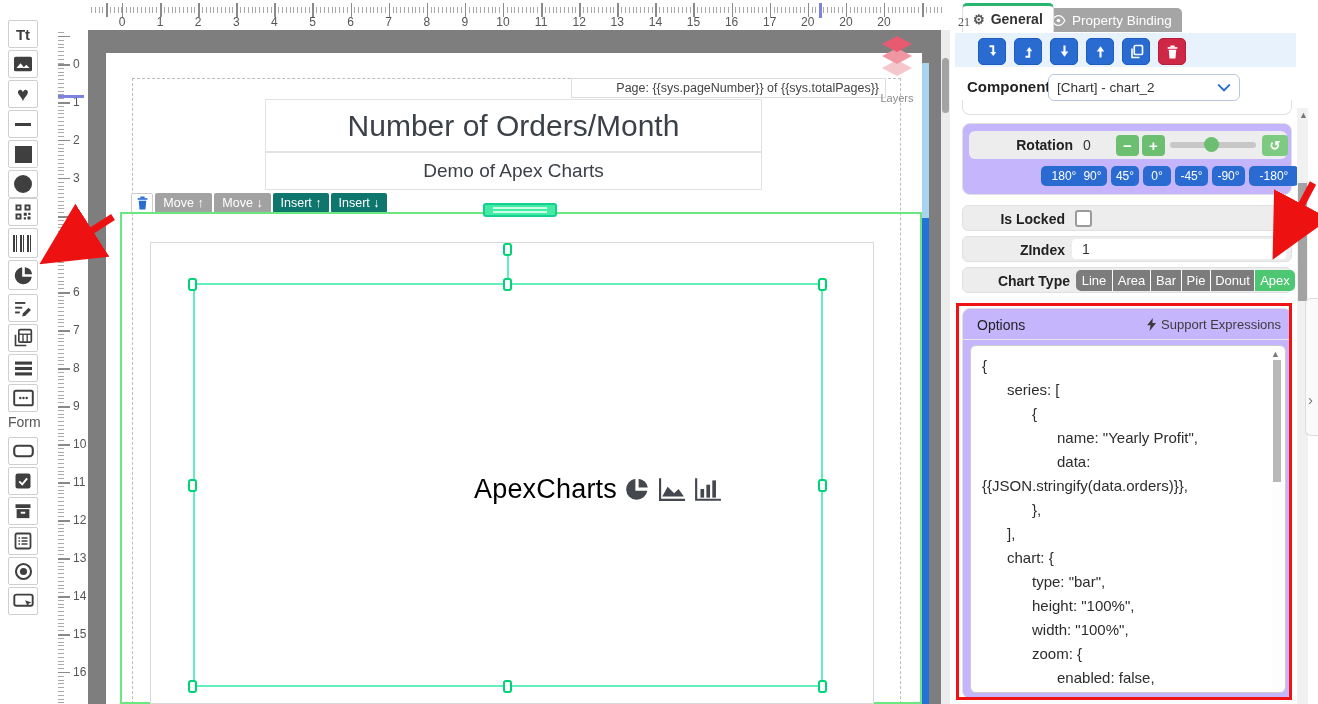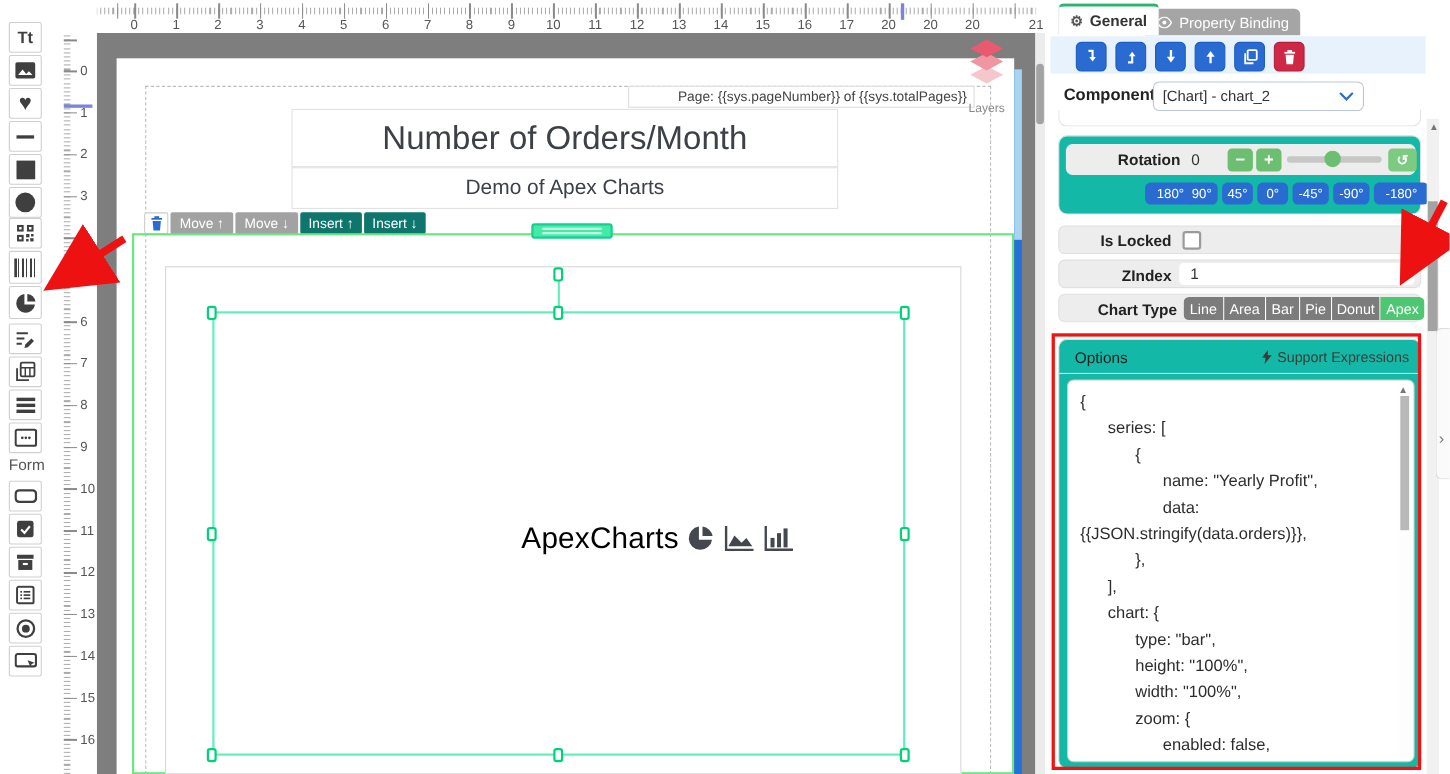--- a/index.html
+++ b/index.html
@@ -90,21 +90,21 @@
   .tb-btn { position:absolute; top:38px; width:28px; height:27px; border-radius:5px;
       display:flex; align-items:center; justify-content:center; cursor:pointer; }
   .tb-blue { background:#2a6bd2; border:1px solid #1f5cc0; }
   .tb-red { background:#ce2846; border:1px solid #b51f39; }
   .comp-label { left:12px; top:78px; font-weight:bold; font-size:15px; color:#222; }
   .comp-select { left:93px; top:74px; width:192px; height:27px; border:1.5px solid #b9c6dd; border-radius:6px;
       background:#fff; display:flex; align-items:center; padding:0 8px; font-size:13.5px; color:#333; cursor:pointer; }
   .comp-select .val { flex:1; }
   .part-box { left:7px; top:100px; width:330px; height:15px; border:1px solid #e0e0e0; border-top:none;
       border-radius:0 0 8px 8px; }
-  .card { position:absolute; left:7px; width:330px; background:#14b8a6; border:1px solid #e0e0e0; border-radius:8px; }
+  .card { position:absolute; left:7px; width:330px; background:#c4b5fd; border:1px solid #e0e0e0; border-radius:8px; }
   .gbar { position:absolute; background:#ededed; border-radius:6px; }
   .rp-label { position:absolute; font-weight:bold; font-size:14px; color:#222; text-align:right; }
   .green-sq { position:absolute; width:23px; height:21px; background:#6cbf70; border-radius:4px; color:#fff;
       font-weight:bold; display:flex; align-items:center; justify-content:center; font-size:15px; cursor:pointer; }
   .slider-track { position:absolute; height:6px; background:#c7c7c7; border-radius:3px; }
   .slider-thumb { position:absolute; width:15px; height:15px; background:#6cbf70; border-radius:50%; cursor:pointer; }
   .angle-btn { position:absolute; top:165px; height:20px; background:#2a6bd2; border-radius:5px; color:#fff;
       font-size:12px; display:flex; align-items:center; justify-content:center; cursor:pointer; }
   .checkbox { position:absolute; width:17px; height:17px; background:#fff; border:2px solid #9a9a9a;
       border-radius:3px; cursor:pointer; }
@@ -283,21 +283,21 @@
       <span class="ruler-num" style="left: 453.1px;">11</span>
       <span class="ruler-num" style="left: 491.2px;">12</span>
       <span class="ruler-num" style="left: 529.3px;">13</span>
       <span class="ruler-num" style="left: 567.4px;">14</span>
       <span class="ruler-num" style="left: 605.5px;">15</span>
       <span class="ruler-num" style="left: 643.6px;">16</span>
       <span class="ruler-num" style="left: 681.7px;">17</span>
       <span class="ruler-num" style="left: 719.8px;">20</span>
       <span class="ruler-num" style="left: 757.9px;">20</span>
       <span class="ruler-num" style="left: 796px;">20</span>
-      <span class="ruler-num" style="left: 854px;">21</span>
+      <span class="ruler-num" style="left: 876px; font-family: Liberation Serif, serif;">21</span>
     </div>
   <div class="abs vruler">
     <div class="minor"></div>
     <div class="major"></div>
   <span class="ruler-num" style="top: 34px;">0</span>
       <span class="ruler-num" style="top: 72px;">1</span>
       <span class="ruler-num" style="top: 110px;">2</span>
       <span class="ruler-num" style="top: 148px;">3</span>
       <span class="ruler-num" style="top: 186px;">4</span>
       <span class="ruler-num" style="top: 224px;">5</span>

